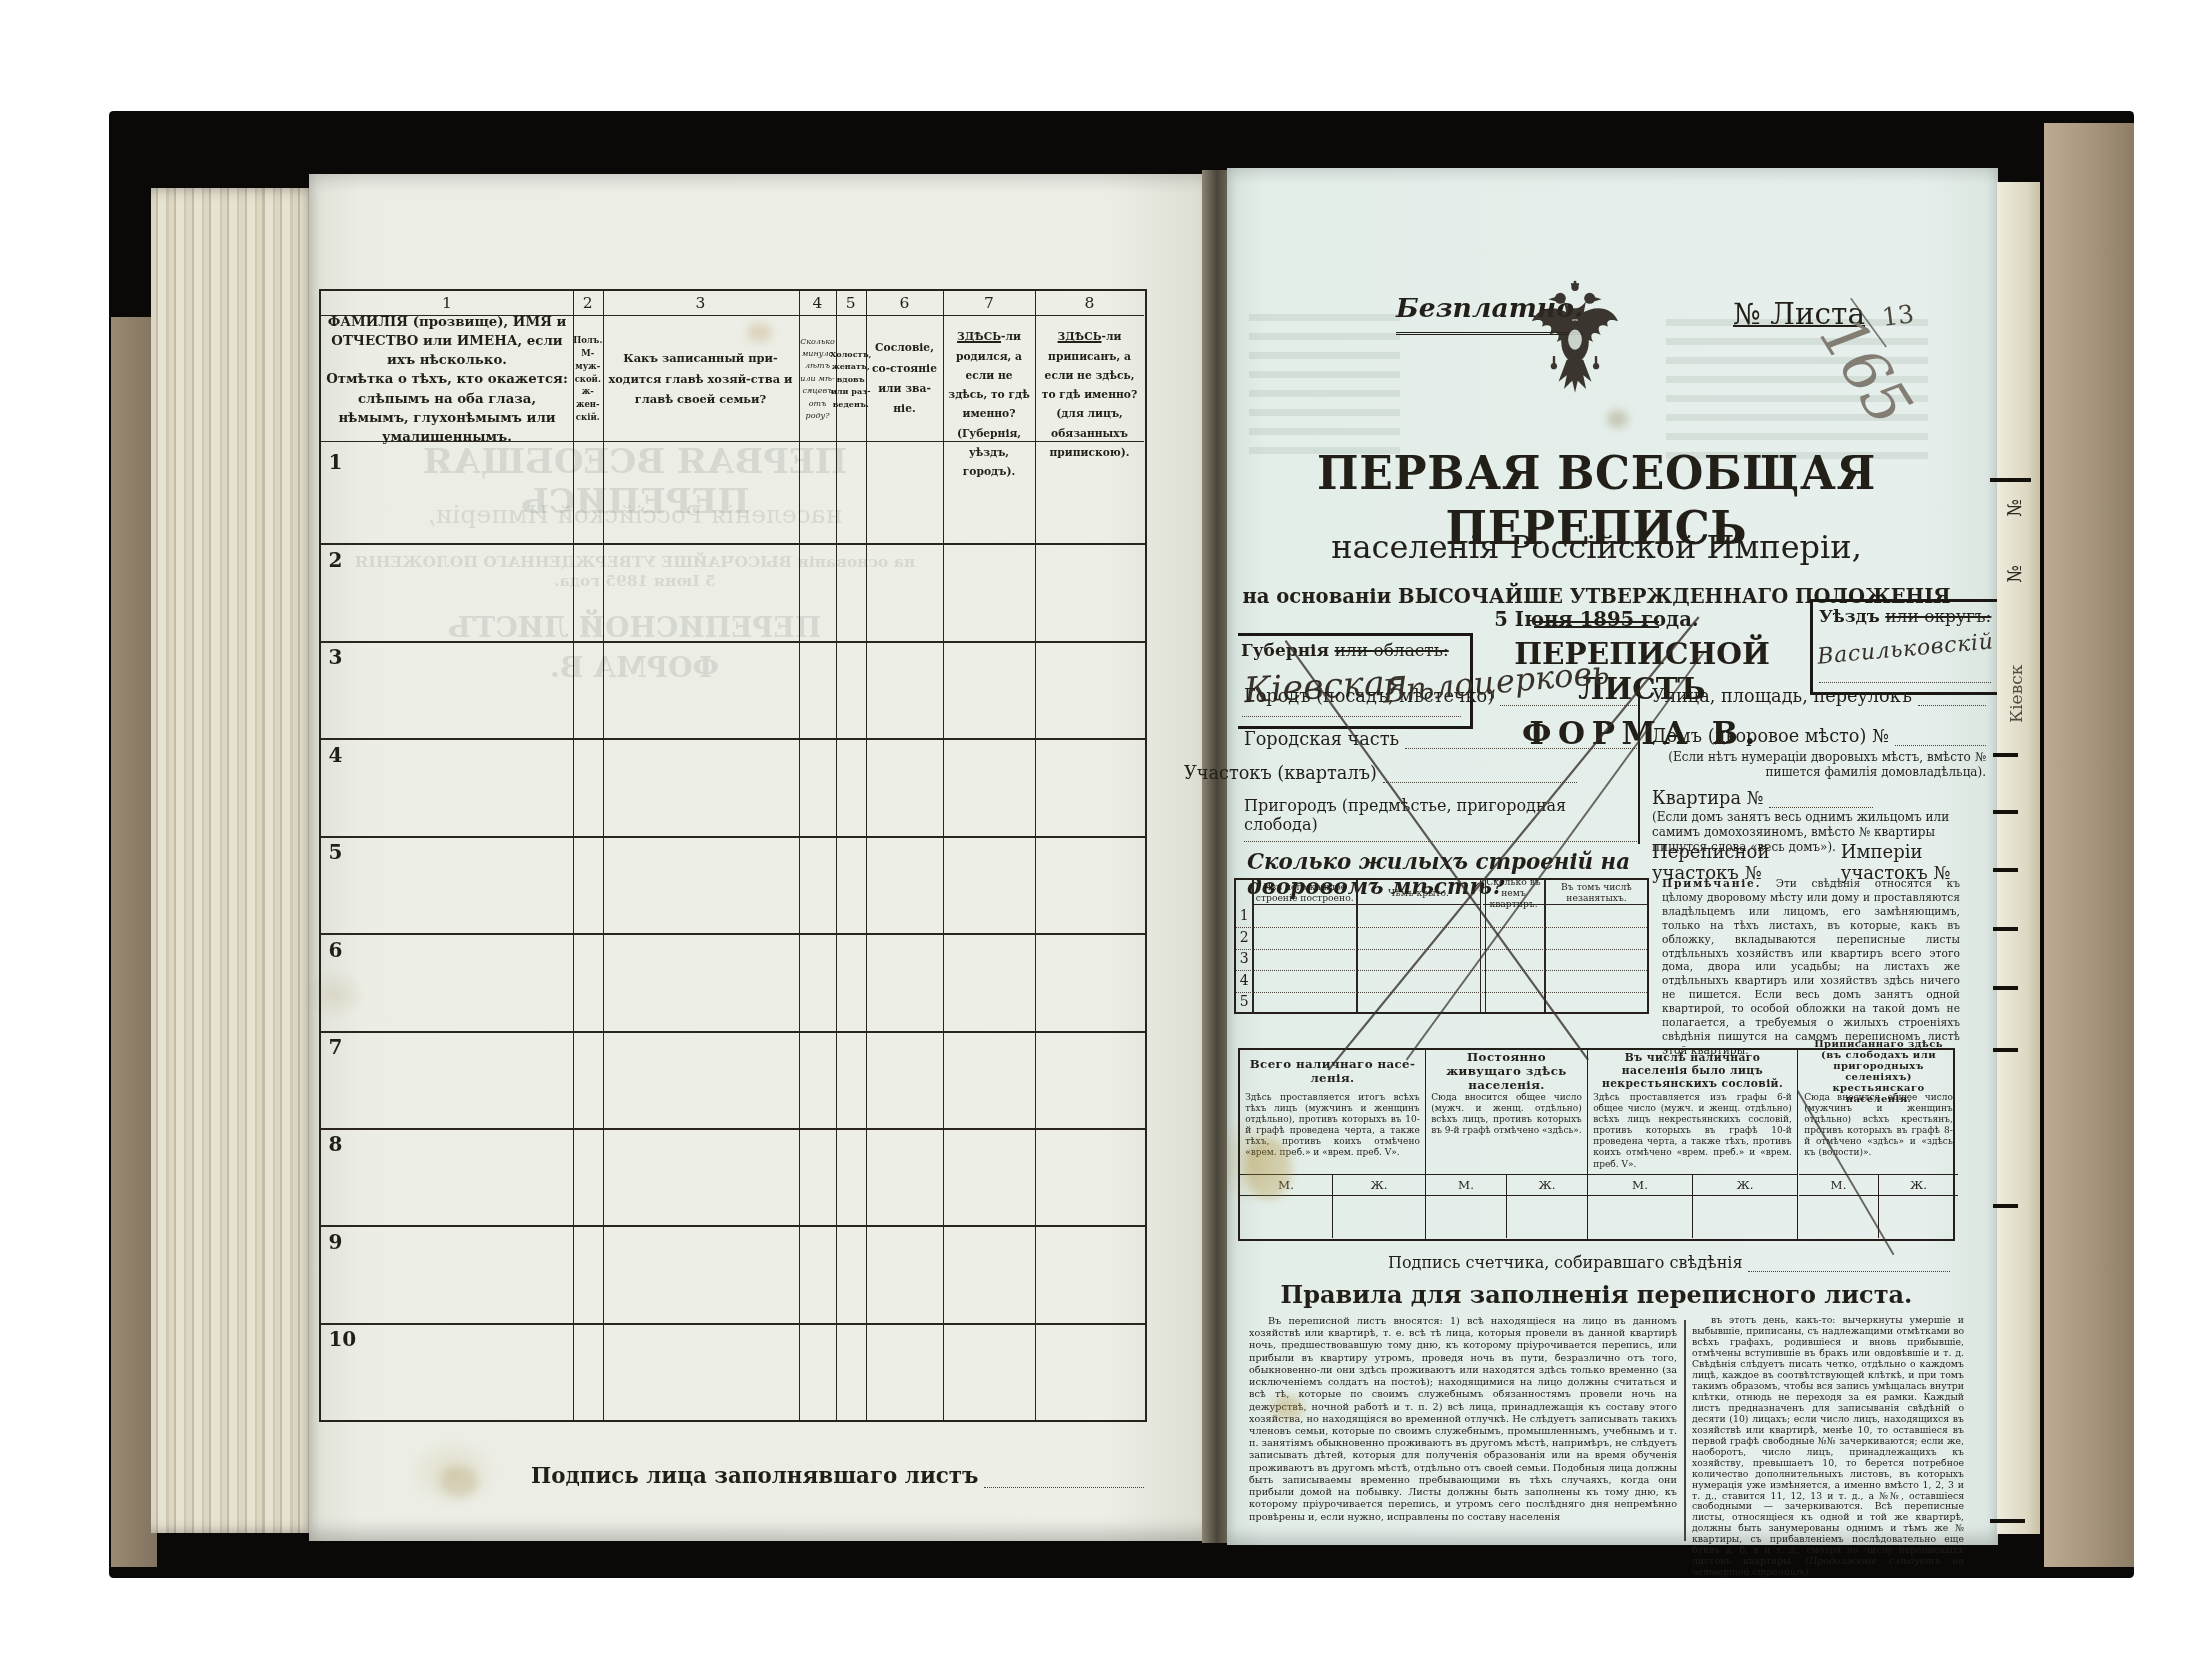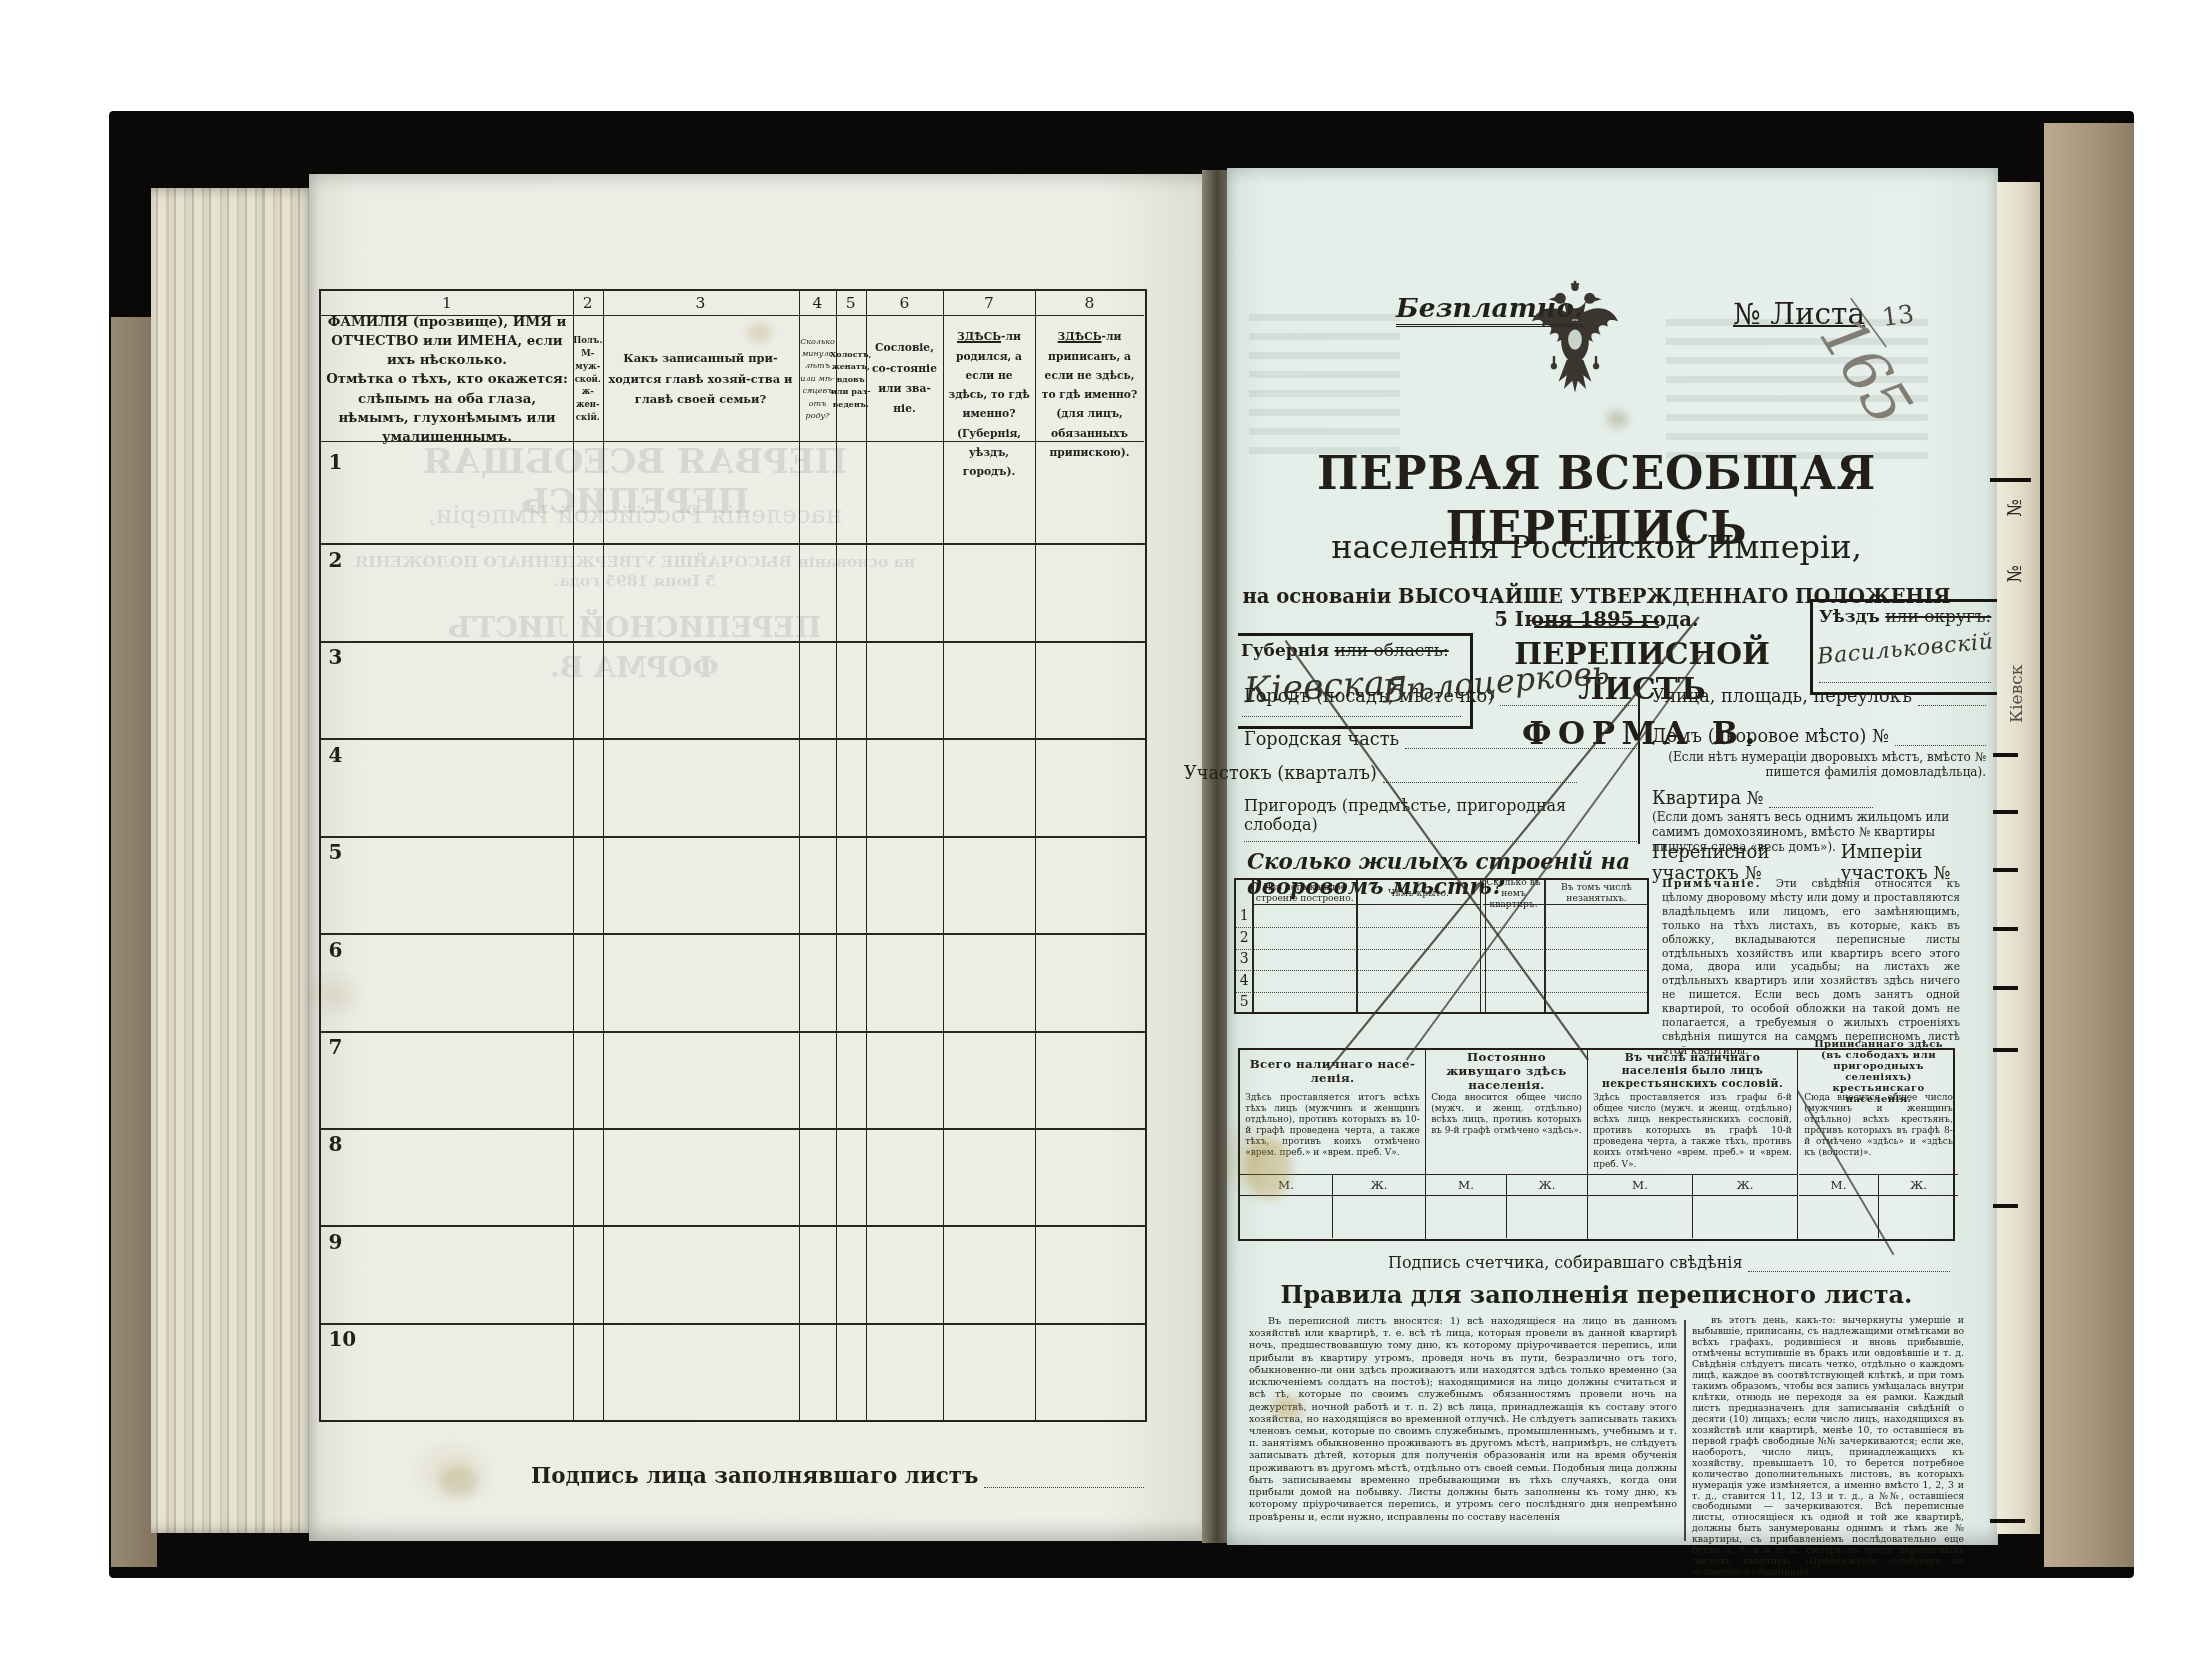--- a/index.html
+++ b/index.html
@@ -184,21 +184,21 @@
   </div>
 
   <div class="f-row bold" style="left:531px;top:1463px;width:613px;font-size:21.4px;">
     <span>Подпись лица заполнявшаго листъ</span>
       <span class="fill"></span>
   </div>
 
   <div class="bleed" style="left:1249px;top:314px;width:151px;height:148px;"></div>
   <div class="bleed" style="left:1666px;top:319px;width:262px;height:144px;"></div>
 
-  <div class="abs it bold" style="left:1396px;top:292px;font-size:26.6px;border-bottom:3.7px double #221e18;padding-bottom:1px;">Безплатно.</div>
+  <div class="abs it bold" style="left:1396px;top:292px;font-size:26.6px;border-bottom:3.7px double #221e18;padding-bottom:9px;">Безплатно.</div>
 
   <div class="abs" style="left:1529px;top:279px;width:92px;height:156px;">
     <svg width="92" height="156" viewBox="0 0 100 170">
       <g fill="#2c2720" opacity="0.92">
         <circle cx="50" cy="9" r="4"></circle>
         <rect x="48.6" y="2" width="2.8" height="7"></rect>
         <rect x="45.6" y="4.6" width="8.8" height="2.4"></rect>
         <circle cx="34" cy="21" r="6"></circle>
           <circle cx="66" cy="21" r="6"></circle>
         <path d="M34 18 L21 22 L34 26 Z"></path>

